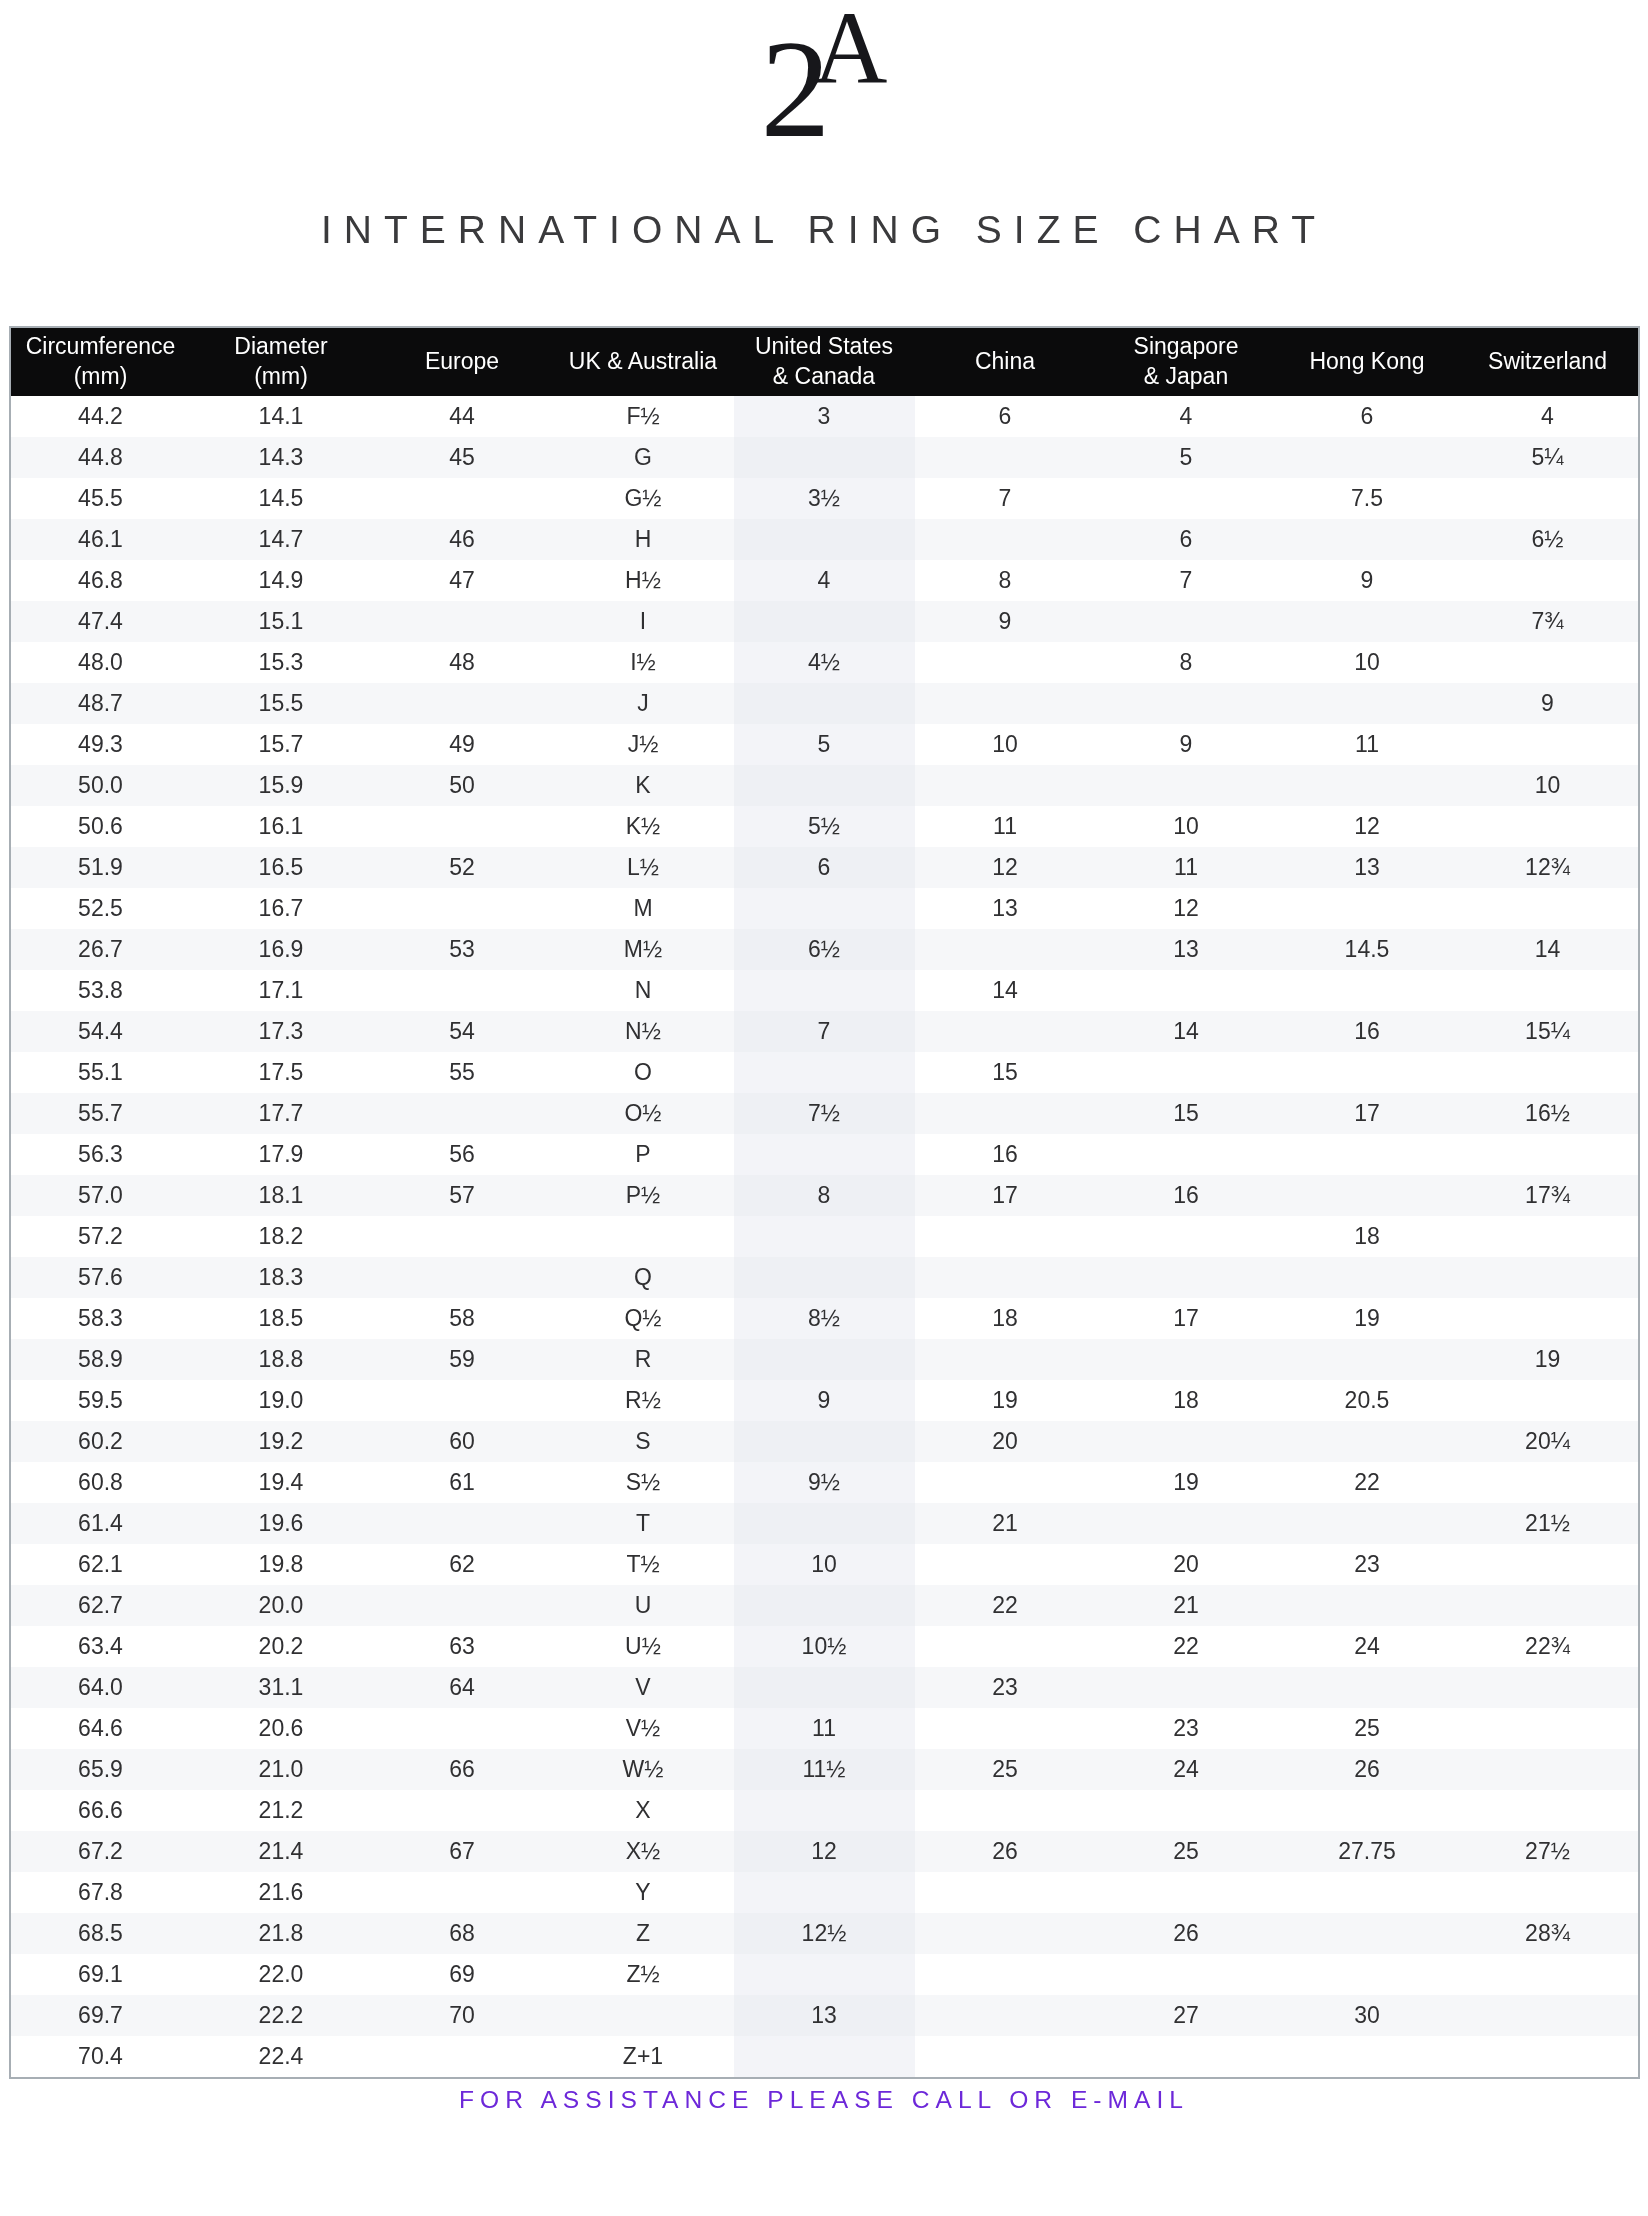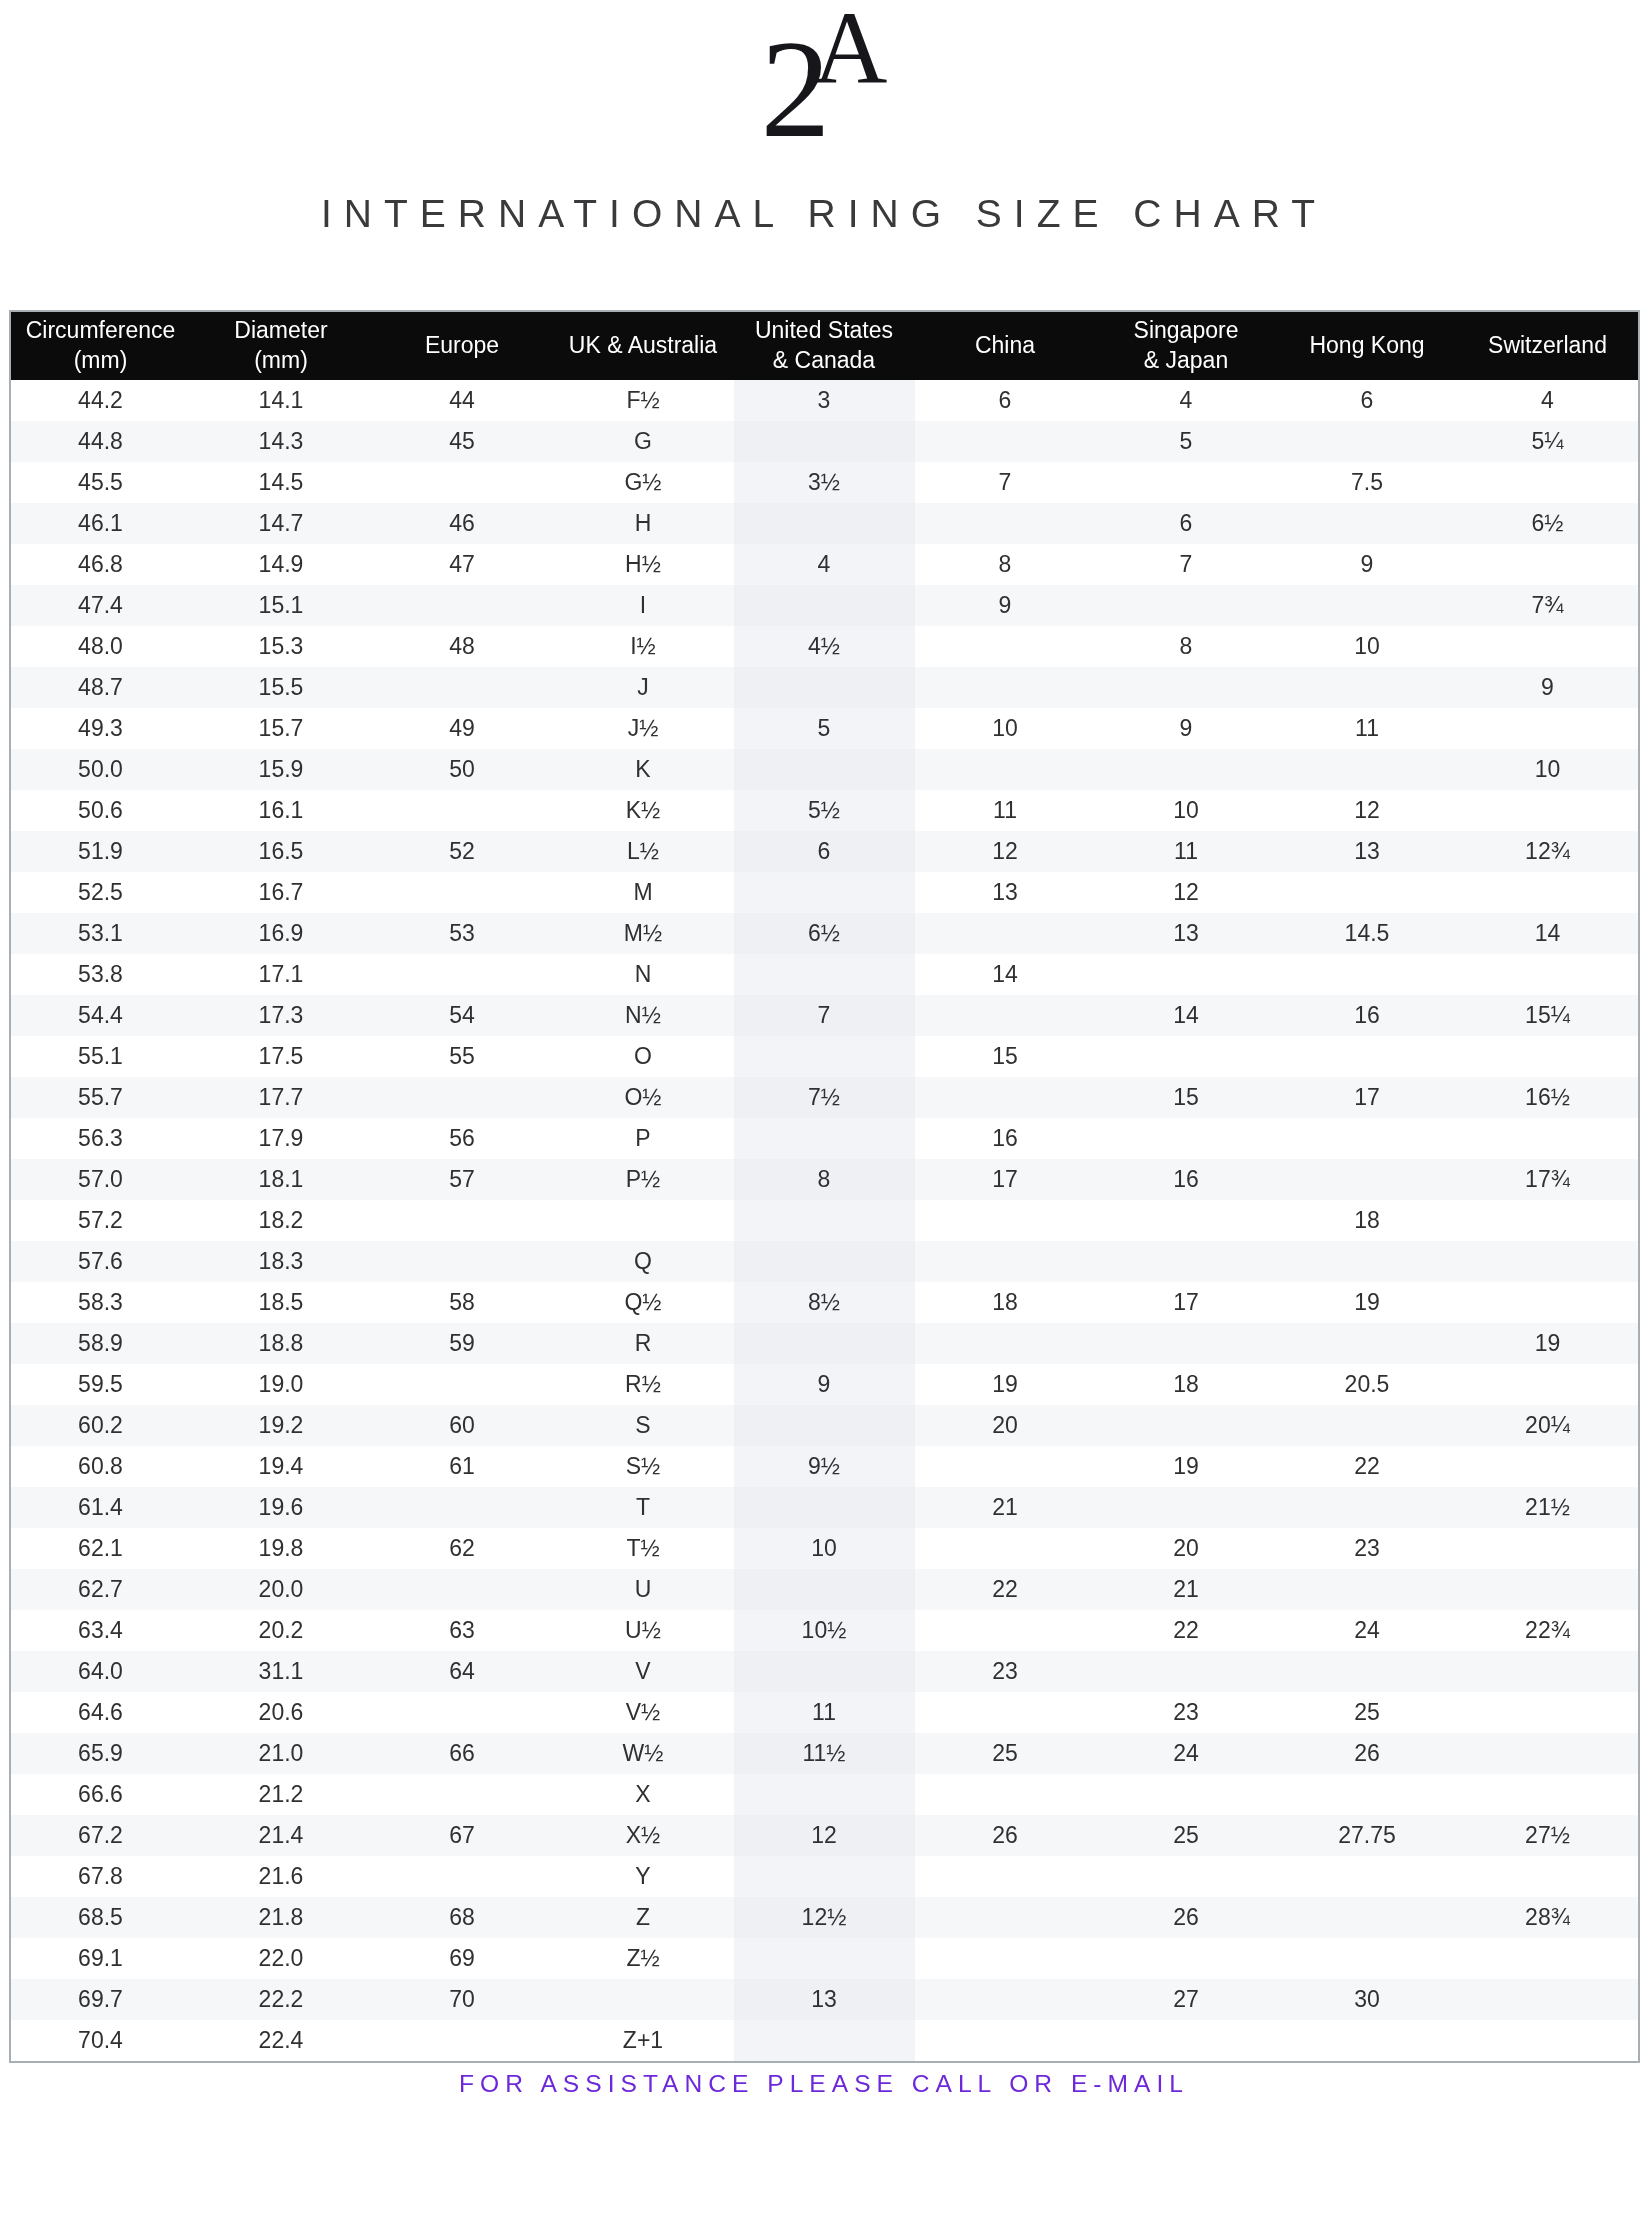--- a/index.html
+++ b/index.html
@@ -19,21 +19,21 @@
     font-family:"Liberation Serif", serif;
     font-size:140px;line-height:0.95;font-weight:400;
   }
   .logo .glyph-a{
     position:absolute;right:0;top:-10.2px;
     font-family:"Liberation Serif", serif;
     font-size:103px;line-height:1;font-weight:400;
   }
   
   .title{
-    margin-top:16px;
+    margin-top:32px;
     text-align:center;
     font-size:39px;
     letter-spacing:12px;
     color:#3a3a3c;
     font-weight:400;
   }
   
   table.ring{
     margin:74px auto 0 auto;
     width:1631px;
@@ -243,21 +243,21 @@
           <td>16.7</td>
           <td></td>
           <td>M</td>
           <td></td>
           <td>13</td>
           <td>12</td>
           <td></td>
           <td></td>
         </tr>
         <tr>
-          <td>53.1</td>
+          <td>26.7</td>
           <td>16.9</td>
           <td>53</td>
           <td>M½</td>
           <td>6½</td>
           <td></td>
           <td>13</td>
           <td>14.5</td>
           <td>14</td>
         </tr>
         <tr>

